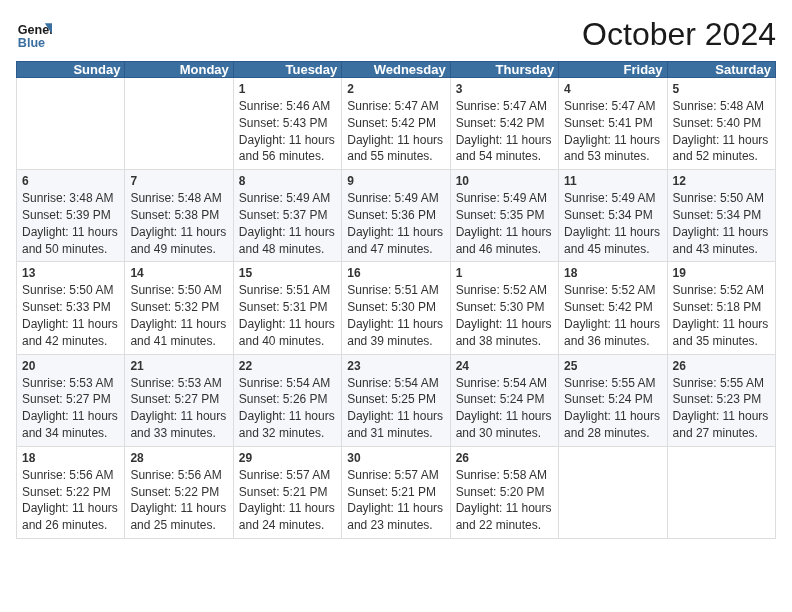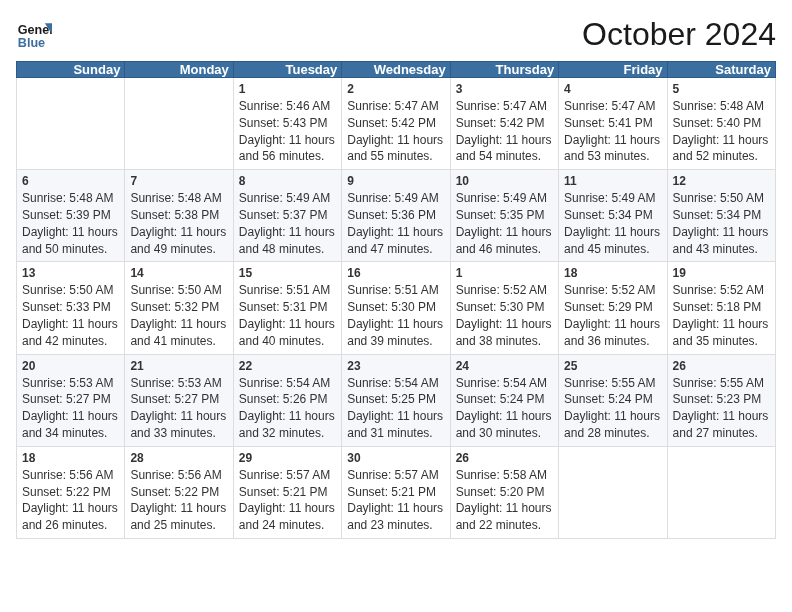--- a/index.html
+++ b/index.html
@@ -141,21 +141,21 @@
         <td>
           <span class="day-number">5</span>
           <div class="day-info">Sunrise: 5:48 AM
 Sunset: 5:40 PM
 Daylight: 11 hours and 52 minutes.</div>
         </td>
       </tr>
       <tr>
         <td>
           <span class="day-number">6</span>
-          <div class="day-info">Sunrise: 5:48 AM
+          <div class="day-info">Sunrise: 3:48 AM
 Sunset: 5:39 PM
 Daylight: 11 hours and 50 minutes.</div>
         </td>
         <td>
           <span class="day-number">7</span>
           <div class="day-info">Sunrise: 5:48 AM
 Sunset: 5:38 PM
 Daylight: 11 hours and 49 minutes.</div>
         </td>
         <td>
@@ -216,21 +216,21 @@
         </td>
         <td>
           <span class="day-number">1</span>
           <div class="day-info">Sunrise: 5:52 AM
 Sunset: 5:30 PM
 Daylight: 11 hours and 38 minutes.</div>
         </td>
         <td>
           <span class="day-number">18</span>
           <div class="day-info">Sunrise: 5:52 AM
-Sunset: 5:29 PM
+Sunset: 5:42 PM
 Daylight: 11 hours and 36 minutes.</div>
         </td>
         <td>
           <span class="day-number">19</span>
           <div class="day-info">Sunrise: 5:52 AM
 Sunset: 5:18 PM
 Daylight: 11 hours and 35 minutes.</div>
         </td>
       </tr>
       <tr>

